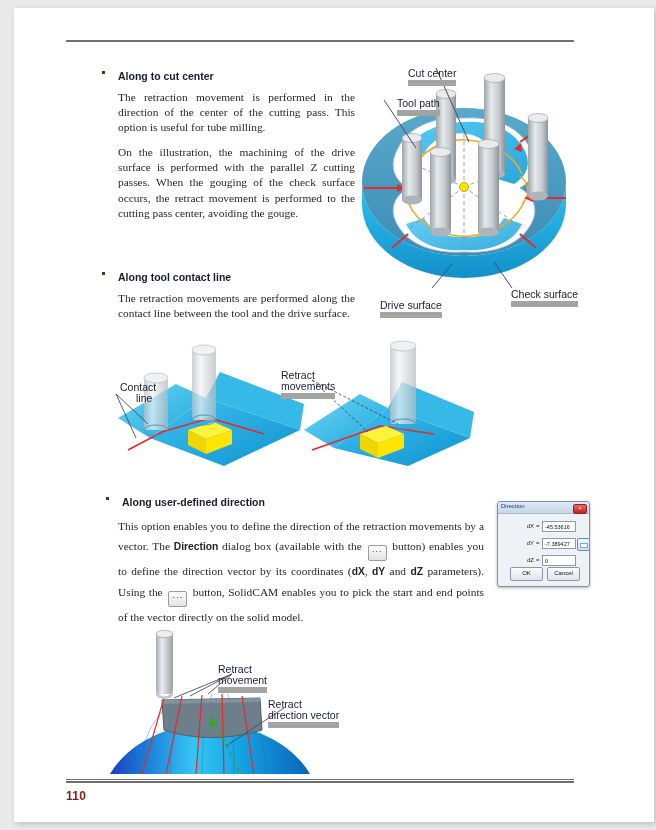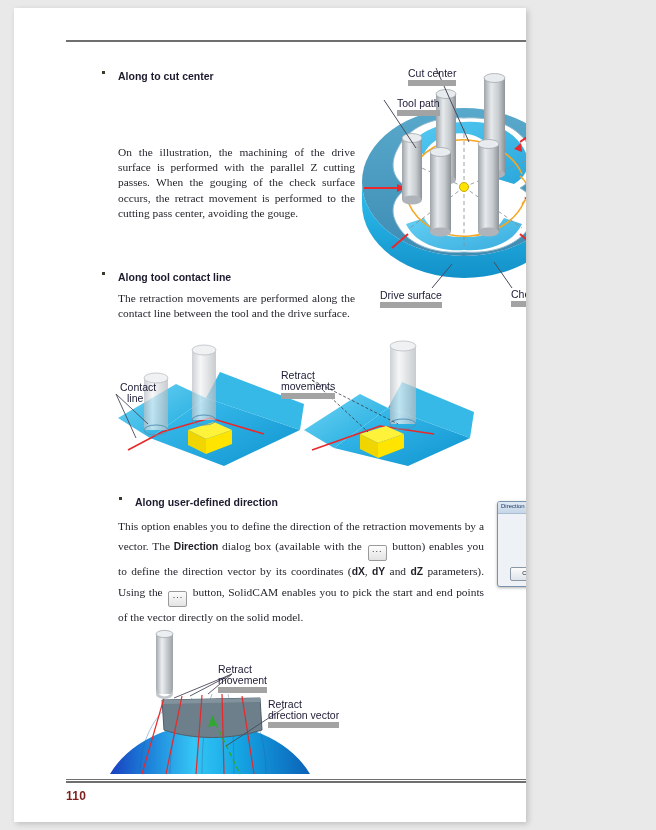--- a/index.html
+++ b/index.html
@@ -4,21 +4,21 @@
 <style>
   html,body{margin:0;padding:0;}
   body{
     width:656px;height:830px;
     background:#e9e9e9;
     font-family:"Liberation Serif", serif;
     overflow:hidden;
   }
   .page{
     position:absolute;left:14px;top:8px;
-    width:512px;height:814px;
+    width:640px;height:814px;
     background:#ffffff;
     box-shadow:2px 2px 6px rgba(0,0,0,.18);
     overflow:hidden;
   }
   
   .top-rule{
     position:absolute;left:52px;top:32px;width:508px;height:0;
     border-top:2px solid #6f6f6f;
   }
   .bot-rule{
@@ -132,20 +132,21 @@
 
 <div class="page">
 
   <div class="top-rule"></div>
 
   <div class="bullet" style="left:104px;top:62px;">
     <span class="dot"></span>
     <span>Along to cut center</span>
   </div>
 
+  <div class="para" style="left:104px;top:82px;width:237px;">The retraction movement is performed in the direction of the center of the cutting pass. This option is useful for tube milling.</div>
 
   <div class="para" style="left:104px;top:137px;width:237px;">On the illustration, the machining of the drive surface is performed with the parallel Z cutting passes. When the gouging of the check surface occurs, the retract movement is performed to the cutting pass center, avoiding the gouge.</div>
 
   <div class="fig" style="left:330px;top:48px;width:280px;height:250px;">
     <svg width="280" height="250" viewBox="0 0 280 250">
       <defs>
         <linearGradient id="ringTop" x1="0" y1="0" x2="0" y2="1">
           <stop offset="0" stop-color="#59a9cc"></stop>
             <stop offset="1" stop-color="#3d8cb4"></stop>
         </linearGradient>
@@ -241,21 +242,21 @@
         <line x1="92" y1="12" x2="125" y2="86"></line>
         <line x1="40" y1="44" x2="72" y2="92"></line>
         <line x1="88" y1="232" x2="108" y2="208"></line>
         <line x1="168" y1="232" x2="150" y2="206"></line>
       </g>
     </svg>
   </div>
 
   <div class="flabel u" style="left:394px;top:60px;">Cut center</div>
   <div class="flabel u" style="left:347px;top:90px;margin-left:36px;">Tool path</div>
-  <div class="flabel u" style="left:366px;top:282px;">Drive surface</div>
+  <div class="flabel u" style="left:366px;top:292px;">Drive surface</div>
   <div class="flabel u" style="left:497px;top:281px;">Check surface</div>
 
   <div class="bullet" style="left:104px;top:263px;">
     <span class="dot"></span>
     <span>Along tool contact line</span>
   </div>
 
   <div class="para" style="left:104px;top:283px;width:237px;">The retraction movements are performed along the contact line between the tool and the drive surface.</div>
 
   <div class="fig" style="left:100px;top:330px;width:200px;height:130px;">
@@ -298,21 +299,21 @@
       </g>
 
       <g stroke="#4a4a5a" stroke-width=".9" fill="none">
         <line x1="2" y1="56" x2="34" y2="86"></line>
         <line x1="2" y1="56" x2="22" y2="100"></line>
       </g>
     </svg>
   </div>
 
   <div class="flabel" style="left:106px;top:374px;">Contact</div>
-  <div class="flabel" style="left:113px;top:385px;">line</div>
+  <div class="flabel" style="left:122px;top:385px;">line</div>
 
   <div class="fig" style="left:280px;top:330px;width:190px;height:130px;">
     <svg width="190" height="130" viewBox="0 0 190 130">
       <polygon points="10,92 66,56 94,70 40,110" fill="url(#planeB)"></polygon>
       <polygon points="40,110 94,70 176,100 114,128" fill="url(#planeA)"></polygon>
       <polygon points="94,70 108,44 180,74 176,100" fill="#2bb5e6" opacity=".95"></polygon>
       <polyline points="18,112 52,100 86,88 140,96" fill="none" stroke="#e8282a" stroke-width="1.6"></polyline>
       <polygon points="66,96 92,88 110,96 84,105" fill="#fff23a"></polygon>
       <polygon points="66,96 84,105 84,120 66,111" fill="#f0d500"></polygon>
       <polygon points="84,105 110,96 110,110 84,120" fill="#ffe400"></polygon>
@@ -324,21 +325,21 @@
       <g stroke="#3a3a46" stroke-width=".8" stroke-dasharray="3,2" fill="none">
         <line x1="18" y1="42" x2="74" y2="94"></line>
         <line x1="18" y1="42" x2="104" y2="86"></line>
       </g>
     </svg>
   </div>
 
   <div class="flabel" style="left:267px;top:362px;">Retract</div>
   <div class="flabel u" style="left:267px;top:373px;">movements</div>
 
-  <div class="bullet" style="left:121px;top:488px;">
+  <div class="bullet" style="left:108px;top:488px;">
     <span class="dot"></span>
     <span>Along user-defined direction</span>
   </div>
 
   <div class="para" style="left:104px;top:508px;width:366px;line-height:20px;">
     <span>This option enables you to define the direction of the retraction movements by a vector. The </span><b>Direction</b><span> dialog box (available with the </span><span class="ellip-btn">···</span><span> button) enables you to define the direction vector by its coordinates (</span><b>dX</b><span>, </span><b>dY</b><span> and </span><b>dZ</b><span> parameters). Using the </span><span class="ellip-btn">···</span><span> button, SolidCAM enables you to pick the start and end points of the vector directly on the solid model.</span>
   </div>
 
   <div class="dlg">
     <div class="dlg-title">

